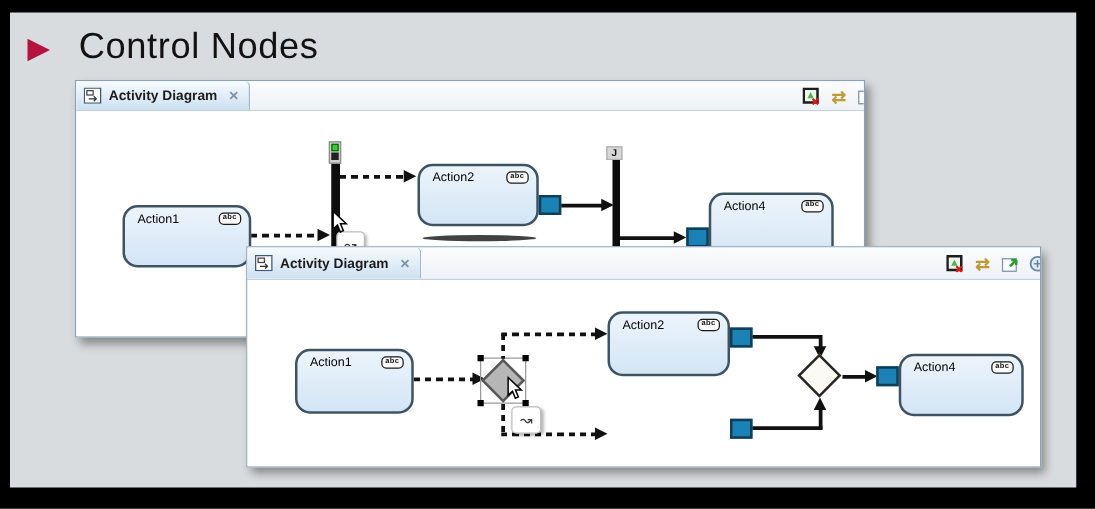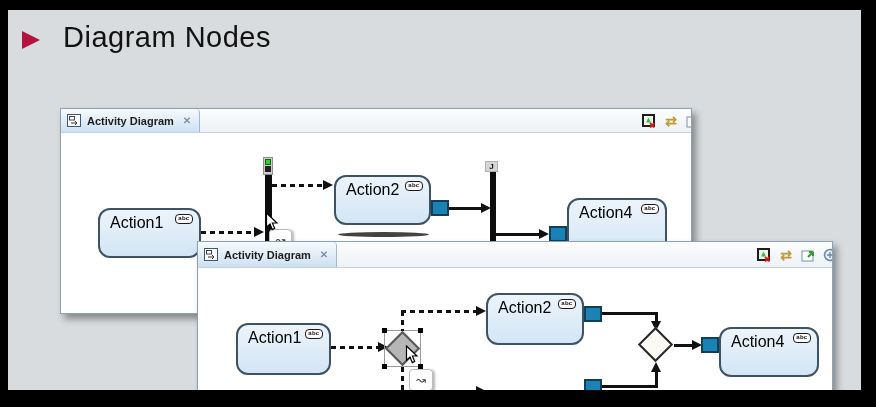--- a/index.html
+++ b/index.html
@@ -7,21 +7,21 @@
   .slide { position:relative; width:876px; height:407px; background:#000; overflow:hidden; }
   .slide-inner { position:absolute; left:8px; top:10px; width:853px; height:380px; background:#d9dcde; overflow:hidden; }
 
   
   .bullet { position:absolute; left:14px; top:21px; width:0; height:0;
             border-left:18px solid #b5123e; border-top:9.5px solid transparent; border-bottom:9.5px solid transparent; }
   .page-title { position:absolute; left:55px; top:11px; font-size:29px; color:#121212; letter-spacing:0.5px; }
 
   
   .window { position:absolute; background:#fff; border:1px solid #8aa1b8;
-            box-shadow:4px 5px 7px rgba(0,0,0,0.38);margin-top:44px; }
+            box-shadow:4px 5px 7px rgba(0,0,0,0.38); }
   .win-back  { left:52px;  top:54px;  width:632px; height:206px; z-index:1; }
   .win-front { left:189px; top:187px; width:636px; height:177px; z-index:2; }
 
   .tabbar { position:absolute; left:0; right:0; top:0; background:linear-gradient(#fbfcfd,#eef2f6);
             border-bottom:1px solid #c2d2e0; overflow:hidden; }
   .win-back  .tabbar { height:24px; }
   .win-front .tabbar { height:26px; }
   .tab { position:absolute; left:0; top:0; bottom:0; display:flex; align-items:center; gap:5px; padding:0 8px 0 6px;
          background:linear-gradient(#f7fbfe,#cde0f1); border-right:1px solid #9fb9d2;
          border-top-right-radius:4px; }
@@ -33,21 +33,21 @@
   .tb-icon { width:16px; height:15px; display:flex; align-items:center; justify-content:center; }
   .sync-glyph { font-size:14px; font-weight:bold; color:#c09a35; line-height:1; }
 
   .canvas { position:absolute; left:0; right:0; bottom:0; background:#fff; overflow:hidden; }
   .win-back  .canvas { top:24px; }
   .win-front .canvas { top:26px; }
 
   
   .action { position:absolute; background:linear-gradient(#ecf4fb,#d3e5f5); border:2px solid #3d5364;
             border-radius:12px; }
-  .action-label { position:absolute; left:10px; top:4px; font-size:16px; color:#000; }
+  .action-label { position:absolute; left:10px; top:4px; font-size:10px; color:#000; }
   .abc-badge { position:absolute; right:6px; top:4px; font-size:6px; font-weight:bold; color:#111;
                border:1.5px solid #1a1a1a; border-radius:4px; background:#fbfbfb; padding:0 2.5px;
                line-height:7.5px; letter-spacing:0.3px; }
 
   
   .pin { position:absolute; width:18px; height:16px; background:#1b82b6; border:2px solid #113f58; }
 
   
   .bar { position:absolute; width:7px; background:#0d0d0d; }
 
@@ -83,21 +83,21 @@
   .cursor { position:absolute; z-index:5; }
   .flat-shadow { position:absolute; background:#424242; border-radius:50%; }
 </style>
 </head>
 <body>
 
 <div class="slide">
   <div class="slide-inner">
 
     <div class="bullet"></div>
-    <div class="page-title">Diagram Nodes</div>
+    <div class="page-title">Control Nodes</div>
 
     <div class="window win-back">
       <div class="tabbar">
         <div class="tab">
           <svg width="15" height="13">
             <rect x="0.5" y="0.5" width="13" height="12" fill="#fff" stroke="#3a5a78"></rect>
             <rect x="2.5" y="2.5" width="5" height="3.5" fill="none" stroke="#444"></rect>
             <path d="M4,9 h6 M8,7 l2,2 -2,2" stroke="#333" fill="none"></path>
           </svg>
           <span class="tab-label">Activity Diagram</span>

